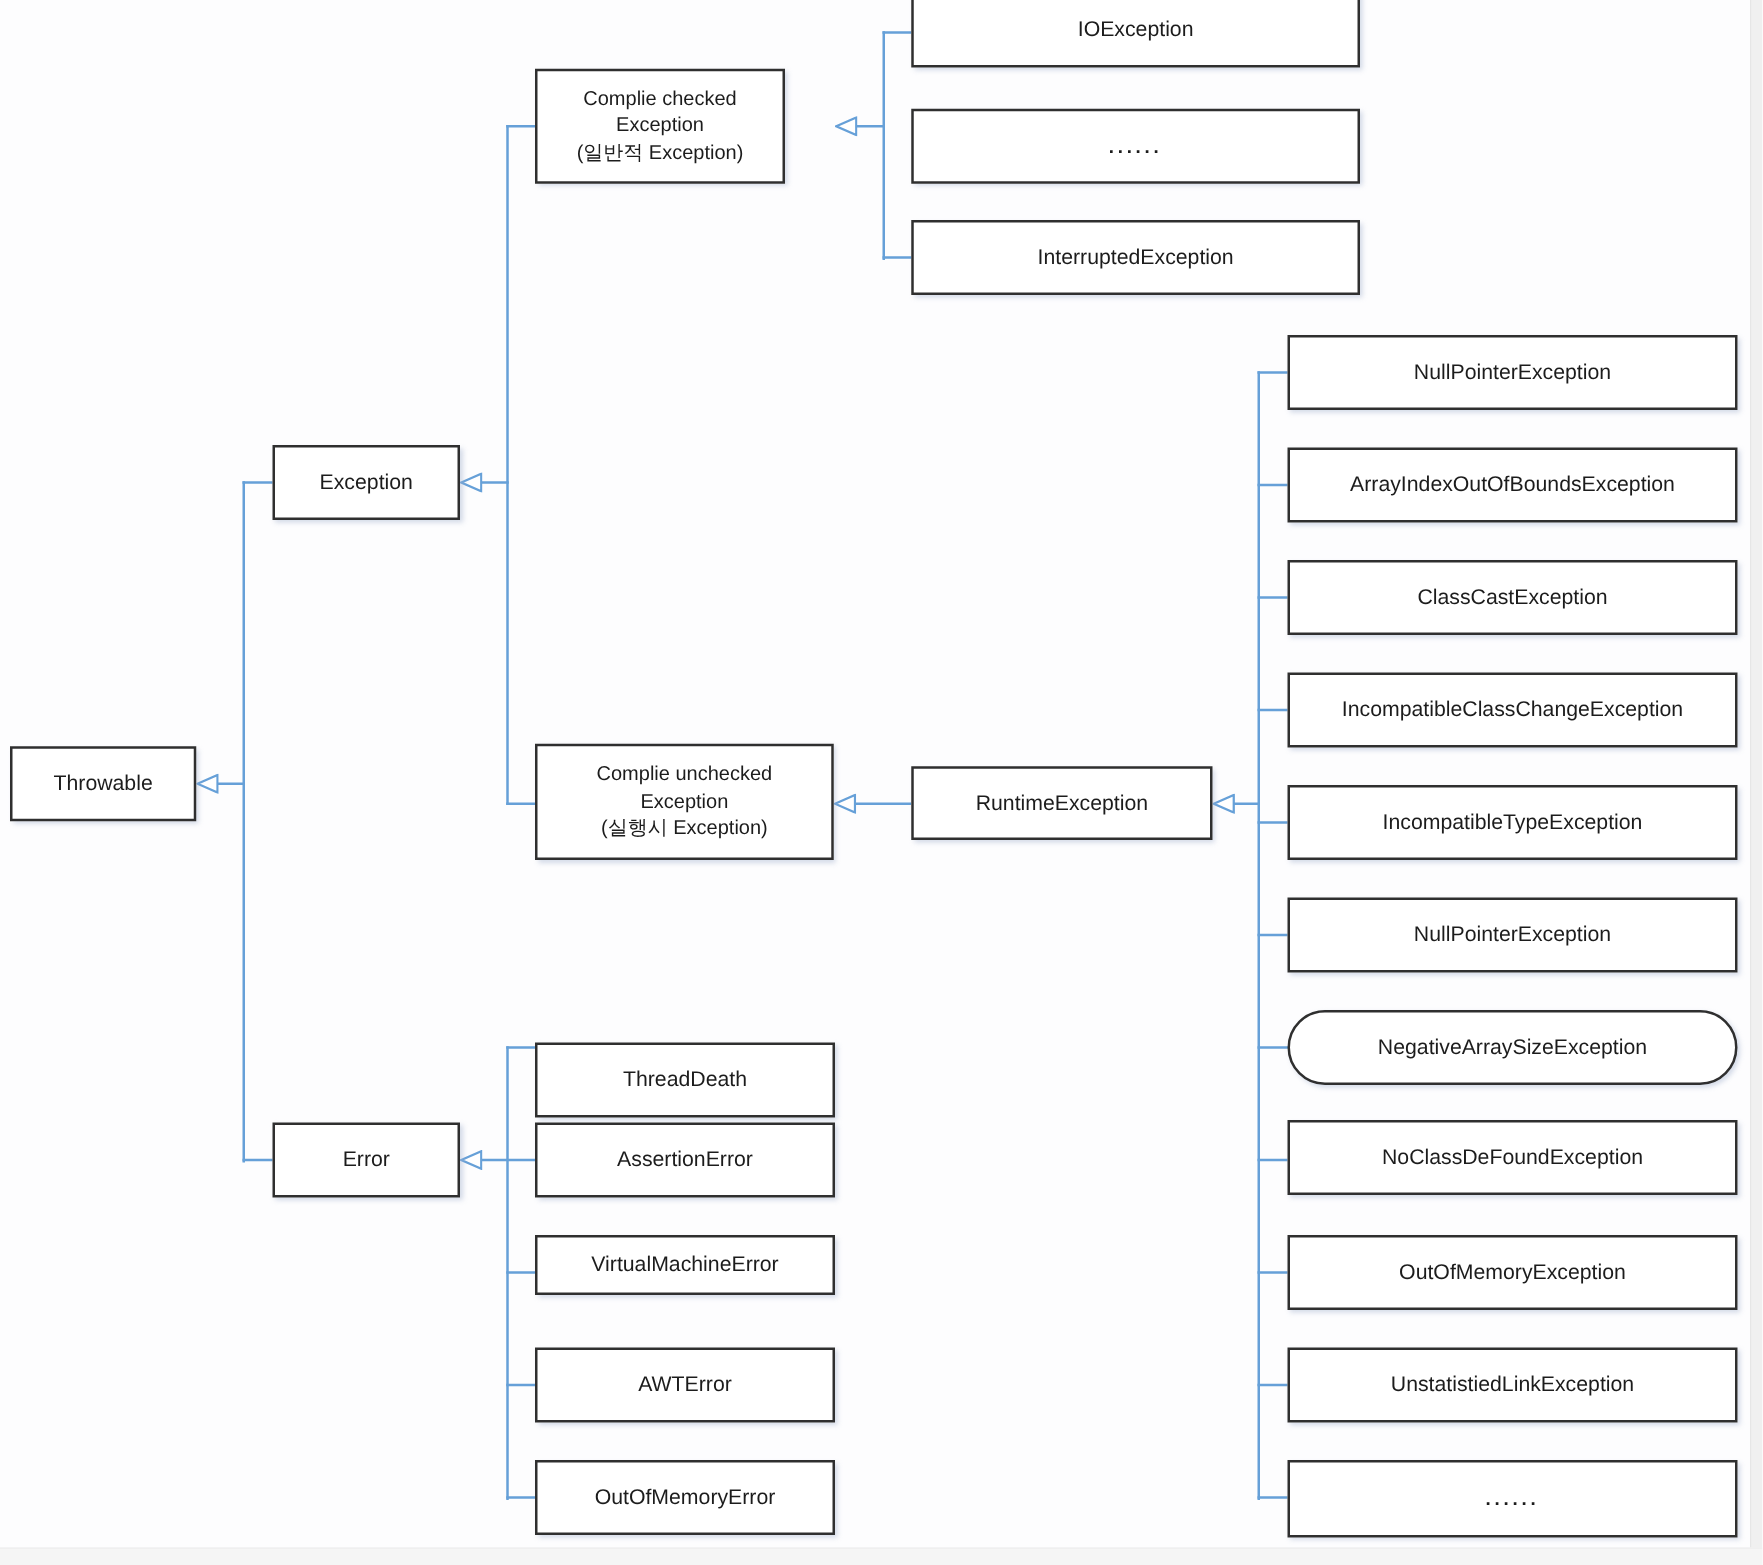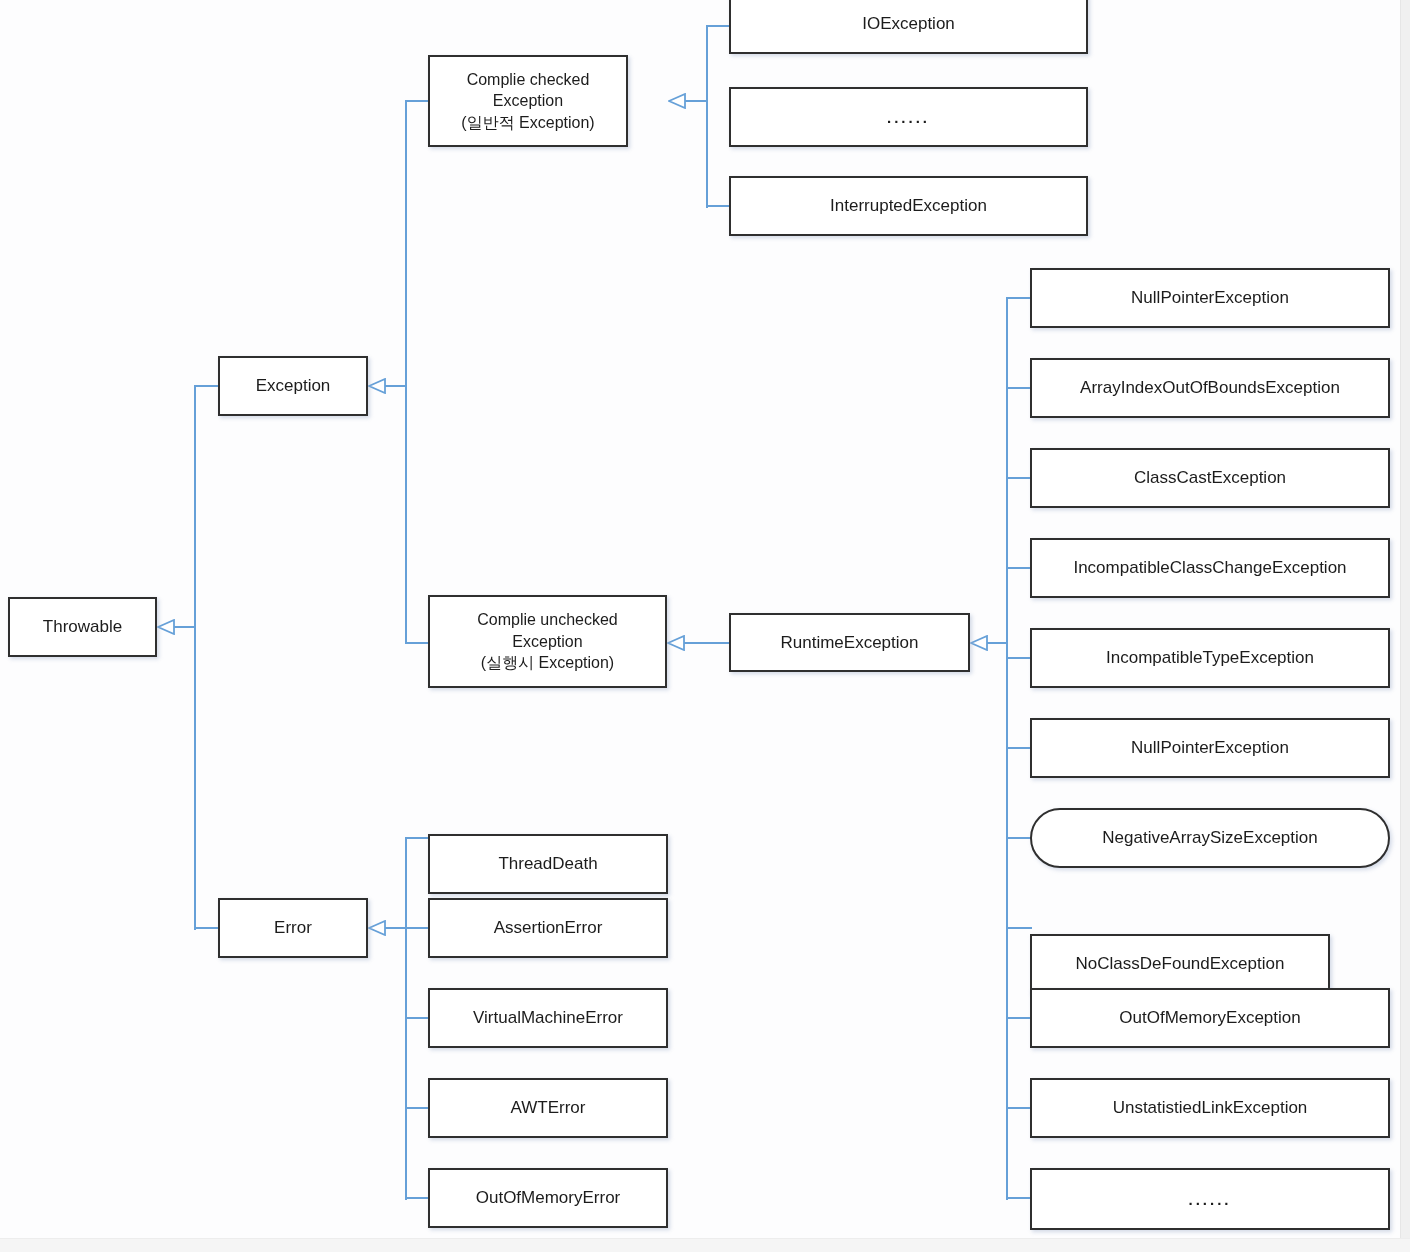--- a/index.html
+++ b/index.html
@@ -144,40 +144,40 @@
   </div>
   <div class="node" style="left:1030px;top:628px;width:360px;height:60px;">
     <span>IncompatibleTypeException</span>
   </div>
   <div class="node" style="left:1030px;top:718px;width:360px;height:60px;">
     <span>NullPointerException</span>
   </div>
   <div class="node" style="left:1030px;top:808px;width:360px;height:60px;border-radius:30px;">
     <span>NegativeArraySizeException</span>
   </div>
-  <div class="node" style="left:1030px;top:934px;width:300px;height:60px;">
+  <div class="node" style="left:1030px;top:896px;width:360px;height:60px;">
     <span>NoClassDeFoundException</span>
   </div>
   <div class="node" style="left:1030px;top:988px;width:360px;height:60px;">
     <span>OutOfMemoryException</span>
   </div>
   <div class="node" style="left:1030px;top:1078px;width:360px;height:60px;">
     <span>UnstatistiedLinkException</span>
   </div>
   <div class="node" style="left:1030px;top:1168px;width:360px;height:62px;">
     <span class="dots">......</span>
   </div>
 
   <div class="node" style="left:428px;top:808px;width:240px;height:60px;margin-top:26px;">
     <span>ThreadDeath</span>
   </div>
   <div class="node" style="left:428px;top:898px;width:240px;height:60px;">
     <span>AssertionError</span>
   </div>
-  <div class="node" style="left:428px;top:988px;width:240px;height:60px;">
+  <div class="node" style="left:428px;top:988px;width:240px;height:48px;">
     <span>VirtualMachineError</span>
   </div>
   <div class="node" style="left:428px;top:1078px;width:240px;height:60px;">
     <span>AWTError</span>
   </div>
   <div class="node" style="left:428px;top:1168px;width:240px;height:60px;">
     <span>OutOfMemoryError</span>
   </div>
 
   <div class="right-track"></div>

